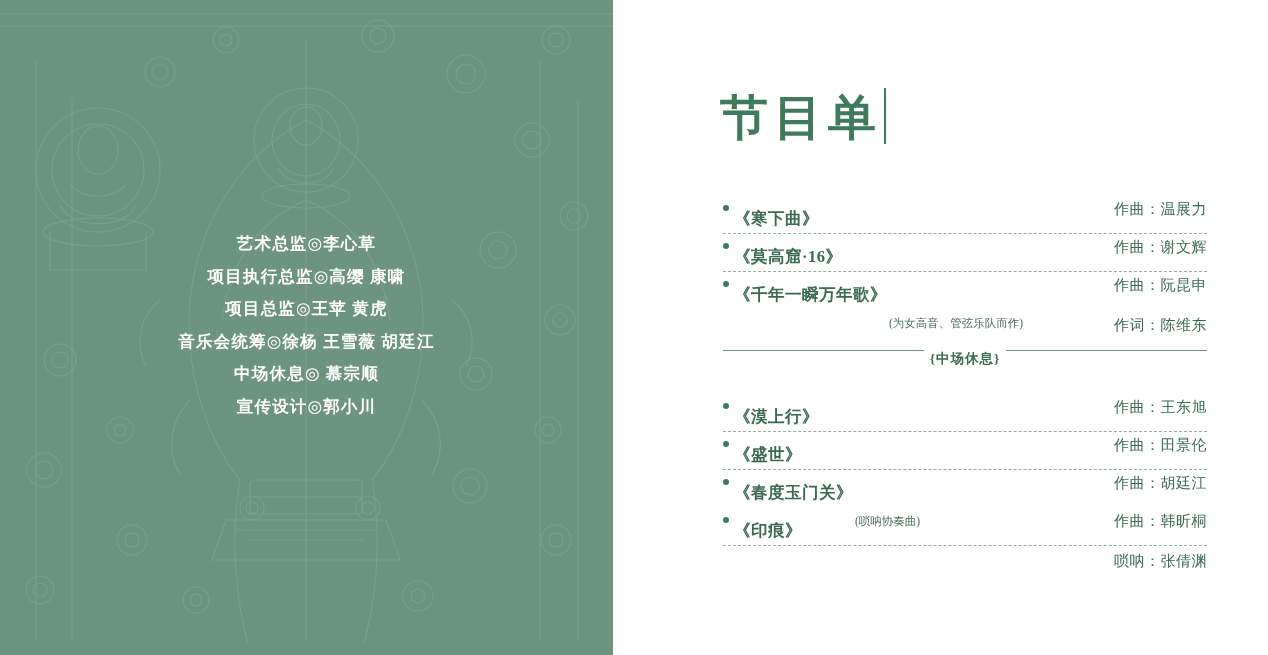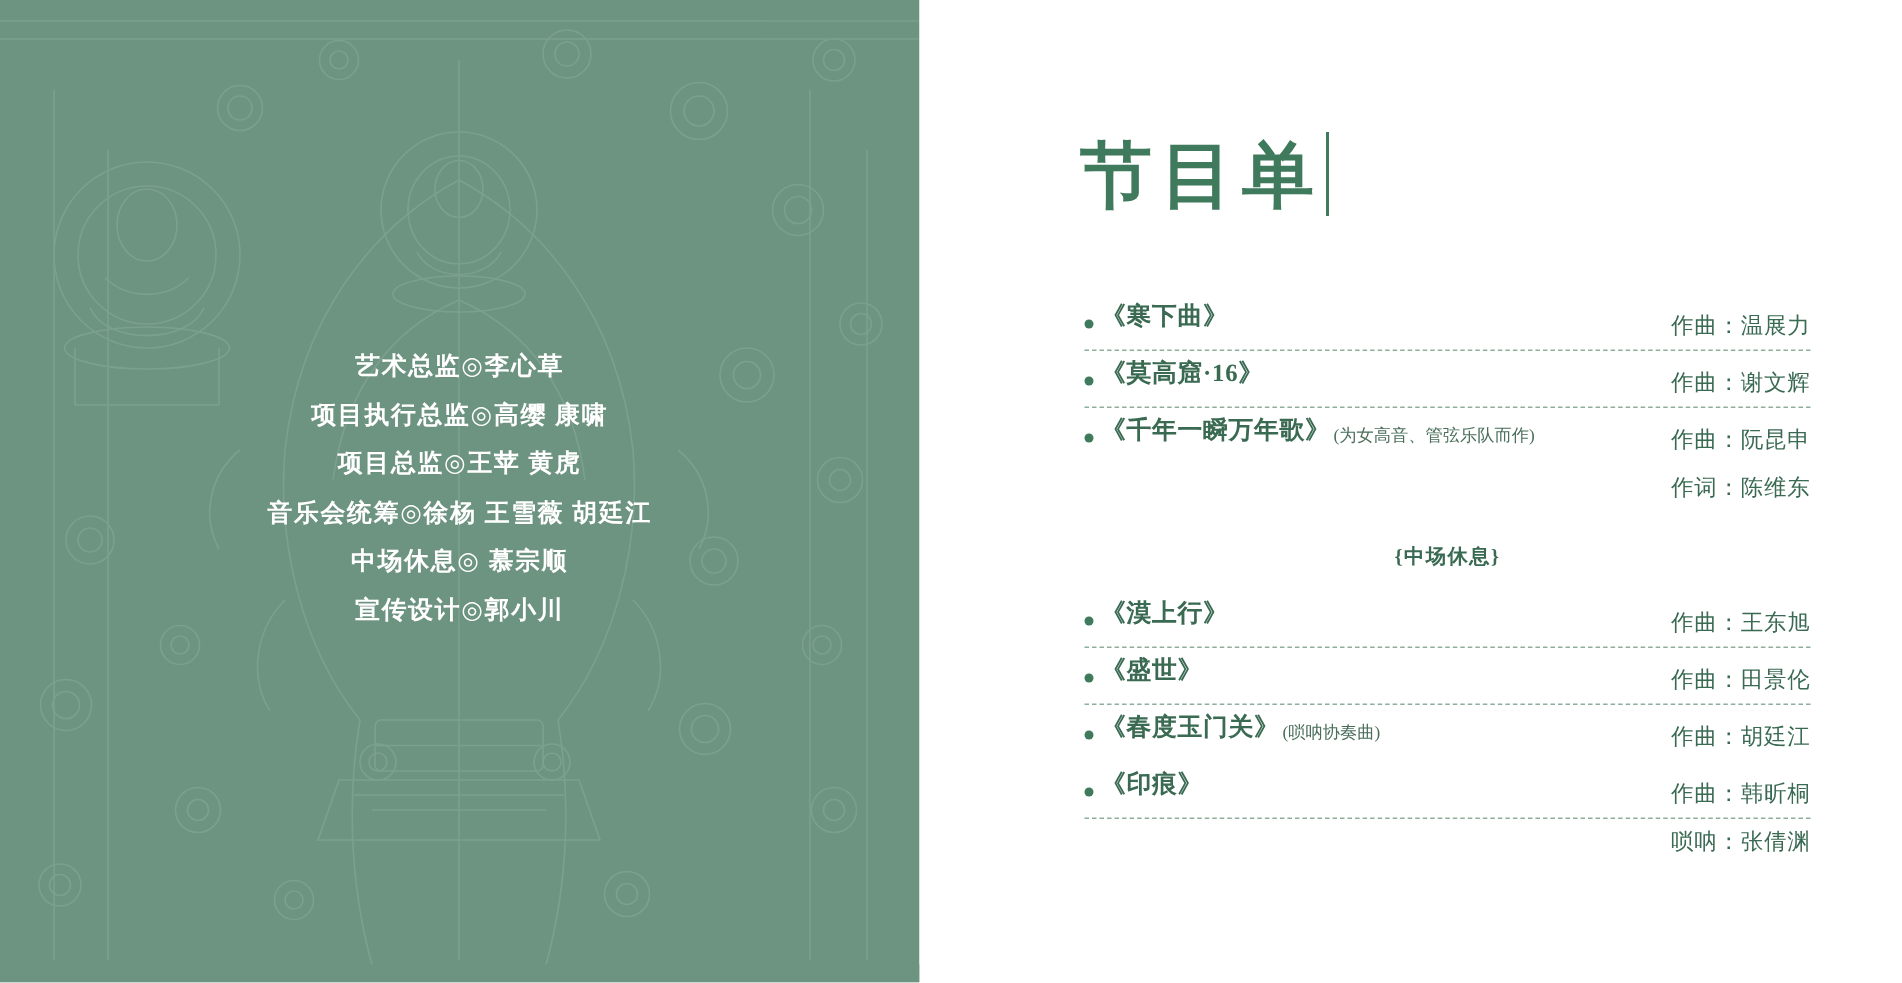--- a/index.html
+++ b/index.html
@@ -113,21 +113,21 @@
   .prog-row.with-rule::after {
     content: "";
     position: absolute;
     left: 0;
     right: 0;
     bottom: 0;
     border-bottom: 1px dashed #8fae9c;
   }
   .prog-left {
     display: flex;
-    align-items: flex-end;
+    align-items: flex-start;
     white-space: nowrap;
   }
   .bullet {
     display: inline-block;
     width: 6px;
     height: 6px;
     border-radius: 50%;
     background: #3f7a5c;
     margin-right: 5px;
     position: relative;
@@ -139,43 +139,42 @@
     font-weight: bold;
     color: #3a6a52;
     letter-spacing: 0.5px;
   }
   .prog-note {
     font-size: 11.5px;
     color: #4a6e5a;
     margin-left: 2px;
     letter-spacing: 0;
     font-weight: normal;
+    margin-top: 32px;
   }
   .prog-right {
     font-size: 15px;
     color: #3a6a52;
     white-space: nowrap;
     letter-spacing: 0.5px;
   }
   .sub-row {
     display: flex;
     justify-content: flex-end;
     height: 38px;
     align-items: baseline;
     padding-top: 6px;
     box-sizing: border-box;
   }
   .interlude {
     position: relative;
     display: flex;
-    align-items: center;
     justify-content: center;
     height: 42px;
     margin: 2px 0 2px 0;
-    flex-direction: column;
   }
   .interlude .line {
     flex: 1;
     height: 1px;
     background: #6d9480;
   }
   .interlude .label {
     font-size: 13.5px;
     color: #3a6a52;
     font-weight: bold;

